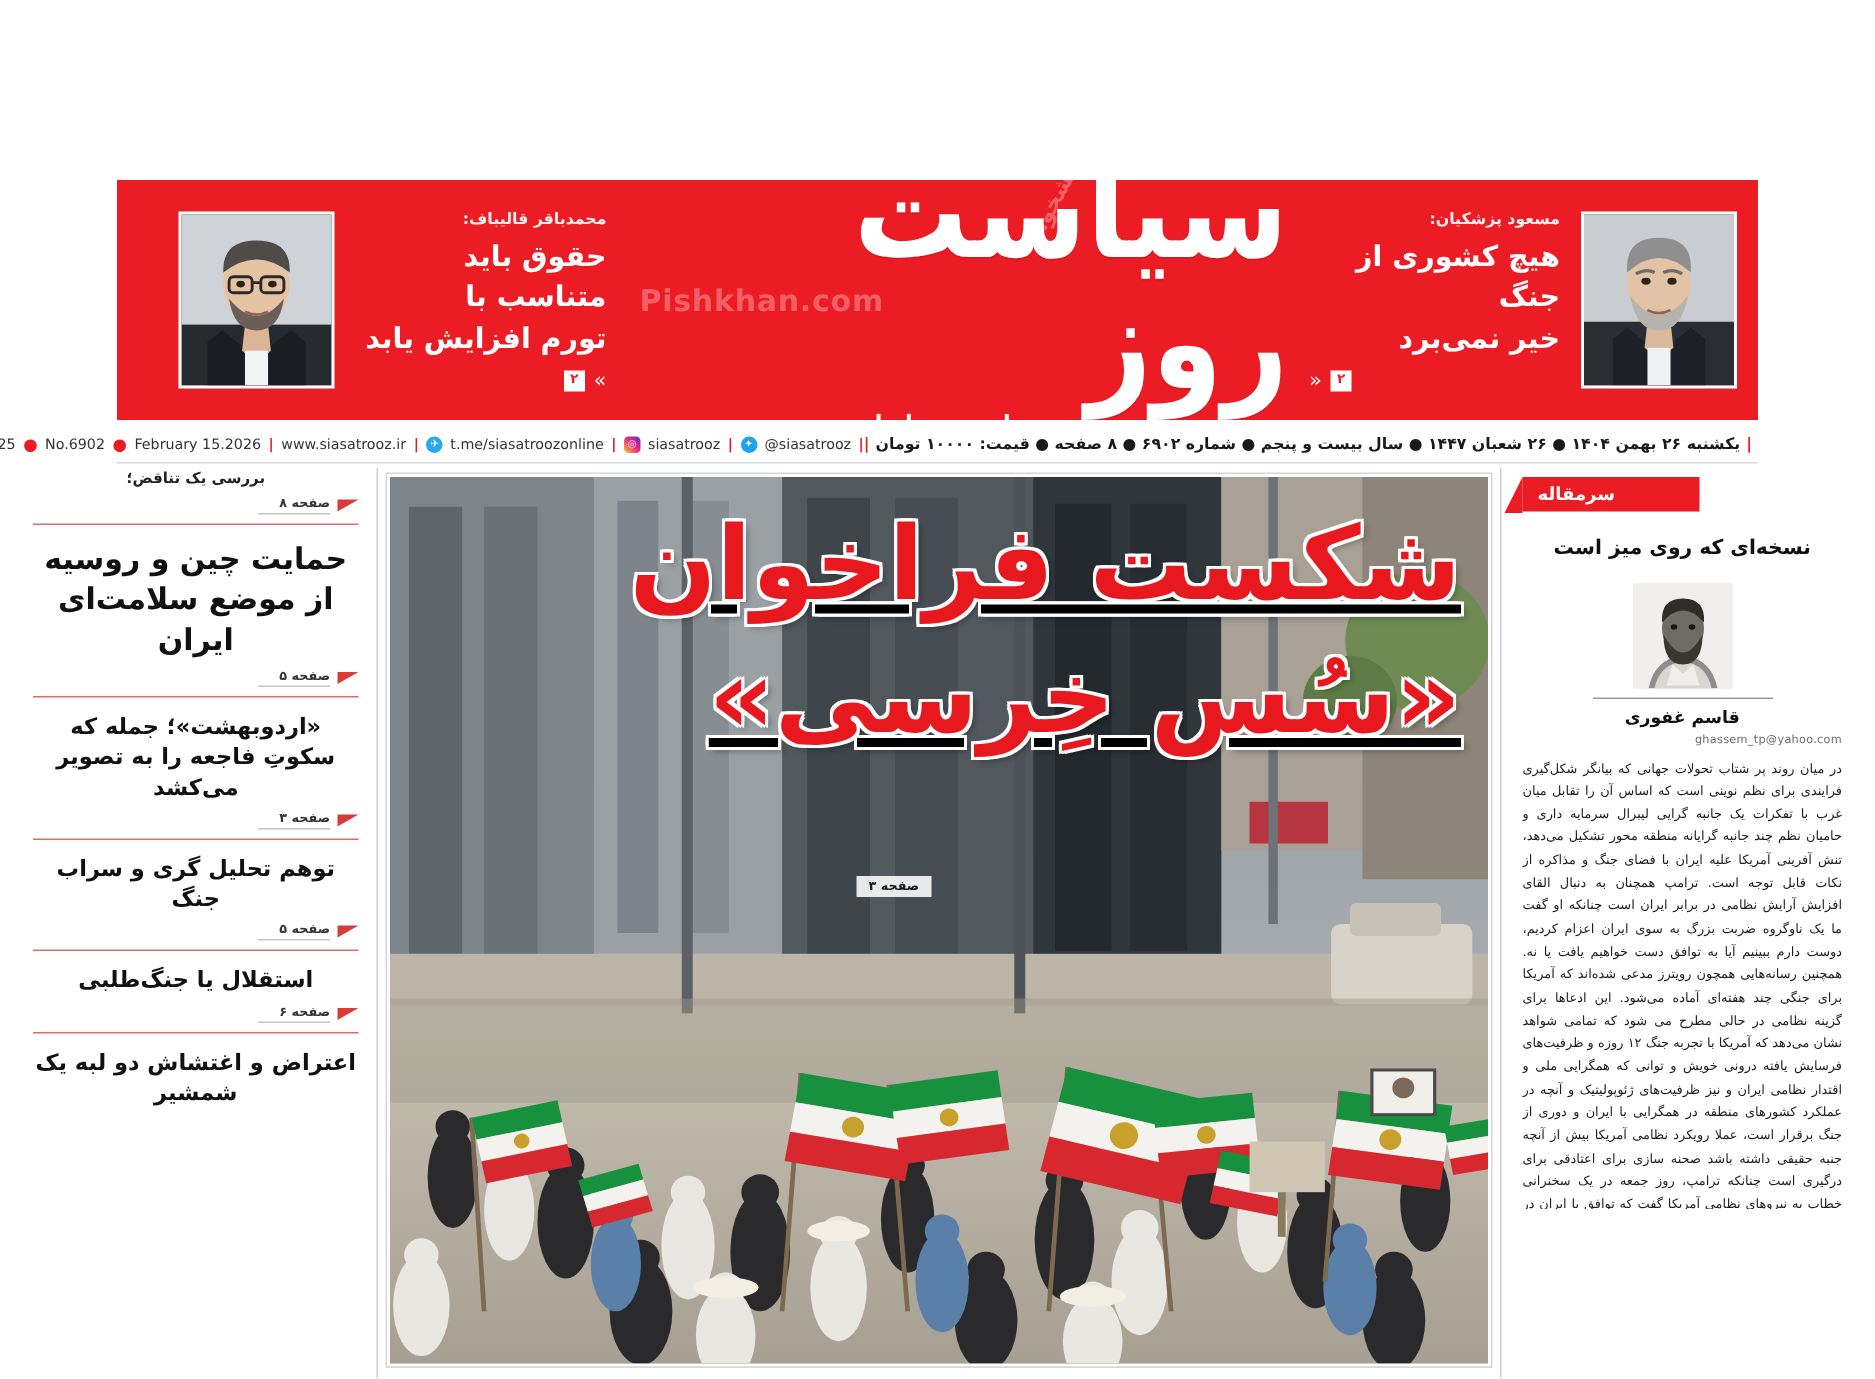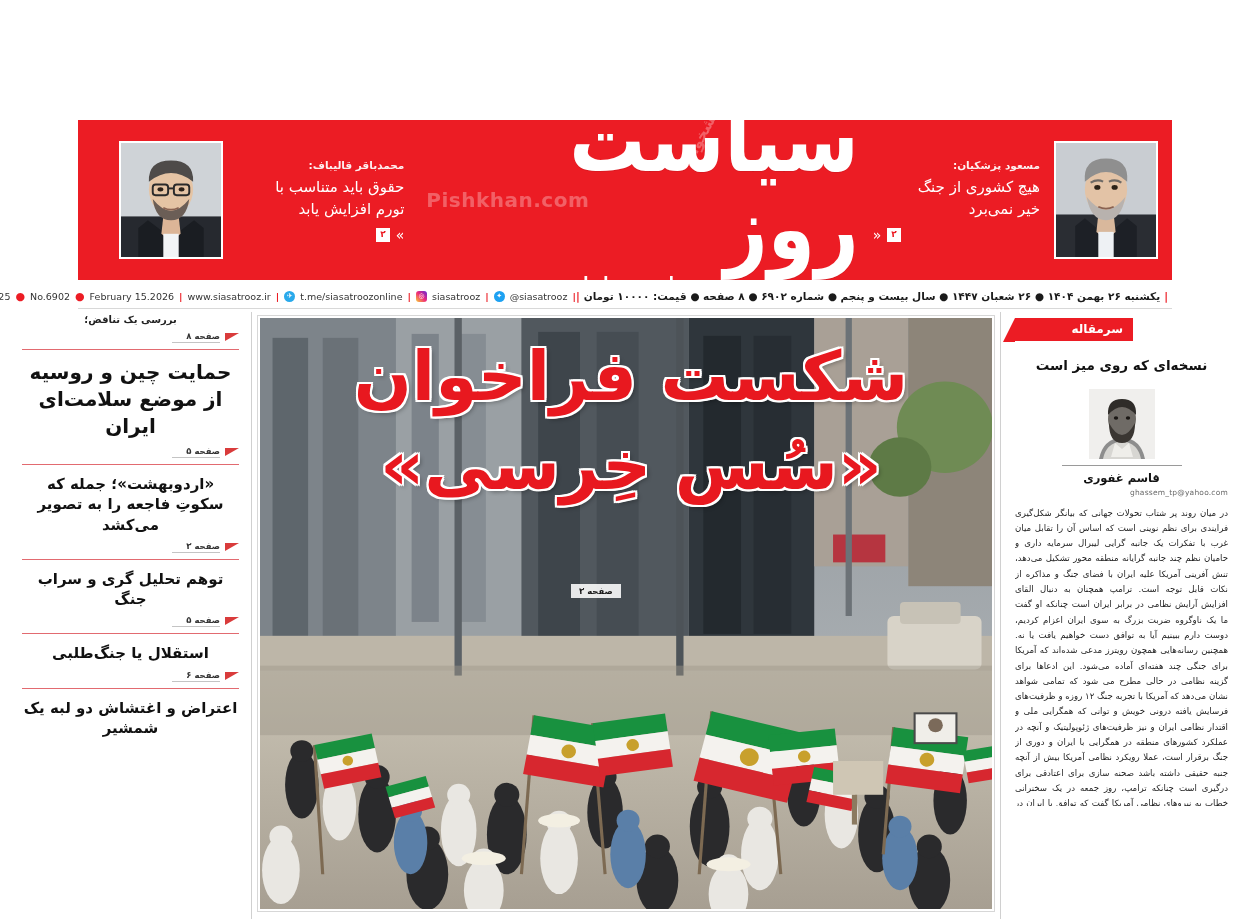--- a/index.html
+++ b/index.html
@@ -46,21 +46,21 @@
   }
   .mh-photo svg { display:block; width:100%; height:100%; }
   .mh-text {
     color: #ffffff;
     text-align: right;
     direction: rtl;
     line-height: 1.45;
     flex: 1 1 auto;
   }
   .mh-kicker { font-size: 10.5px; opacity: .93; margin-bottom: 4px; font-weight: 600; }
-  .mh-head { font-size: 15px; font-weight: normal; letter-spacing: -0.2px; }
+  .mh-head { font-size: 19px; font-weight: bold; letter-spacing: -0.2px; }
   .mh-pagerow {
     display: flex; align-items: center; gap: 6px;
     margin-top: 7px;
     direction: rtl;
   }
   .mh-left .mh-pagerow { justify-content: flex-start; flex-direction: row-reverse;}
   .mh-right .mh-pagerow { justify-content: flex-start; }
   .mh-chev { color: #fff; font-size: 14px; line-height: 1; }
   .mh-pagebox {
     background: #ffffff; color: #ec1c24;
@@ -166,21 +166,21 @@
     padding: 6px 22px 0 14px;
     border-left: 1px solid #d0d0d0;
     direction: rtl;
   }
   .badge-red {
     position: relative;
     background: #ec1c24;
     color: #fff;
     font-size: 12px;
     font-weight: bold;
-    text-align: right;
+    text-align: left;
     padding: 4px 10px 5px;
     width: 118px;
     margin: 0 auto 0 0;
     margin-right: auto;
     margin-left: 0;
   }
   .badge-wrap { display:flex; justify-content:flex-start; }
   .badge-red::before {
     content:"";
     position:absolute; left:-12px; top:0;
@@ -244,26 +244,27 @@
     width: 100%;
     height: 595px;
     border: 2px solid #ffffff;
     outline: 1px solid #d7d7d7;
     overflow: hidden;
     background: #9aa0a3;
   }
   .photo-frame svg { position:absolute; inset:0; width:100%; height:100%; display:block; }
   .main-head {
     position: absolute;
-    right: 8px; top: 22px;
+    right: 18px; top: 22px;
     left: 18px;
     direction: rtl;
-    text-align: center;
+    text-align: right;
     z-index: 5;
     pointer-events: none;
+    text-decoration: underline;
   }
   .main-head .l1, .main-head .l2 {
     color: #e8181f;
     font-weight: bold;
     line-height: 1.08;
     text-shadow:
       2px 0 0 #fff, -2px 0 0 #fff, 0 2px 0 #fff, 0 -2px 0 #fff,
       2px 2px 0 #fff, -2px -2px 0 #fff, 2px -2px 0 #fff, -2px 2px 0 #fff,
       3px 3px 4px rgba(0,0,0,.30);
     letter-spacing: -2px;

